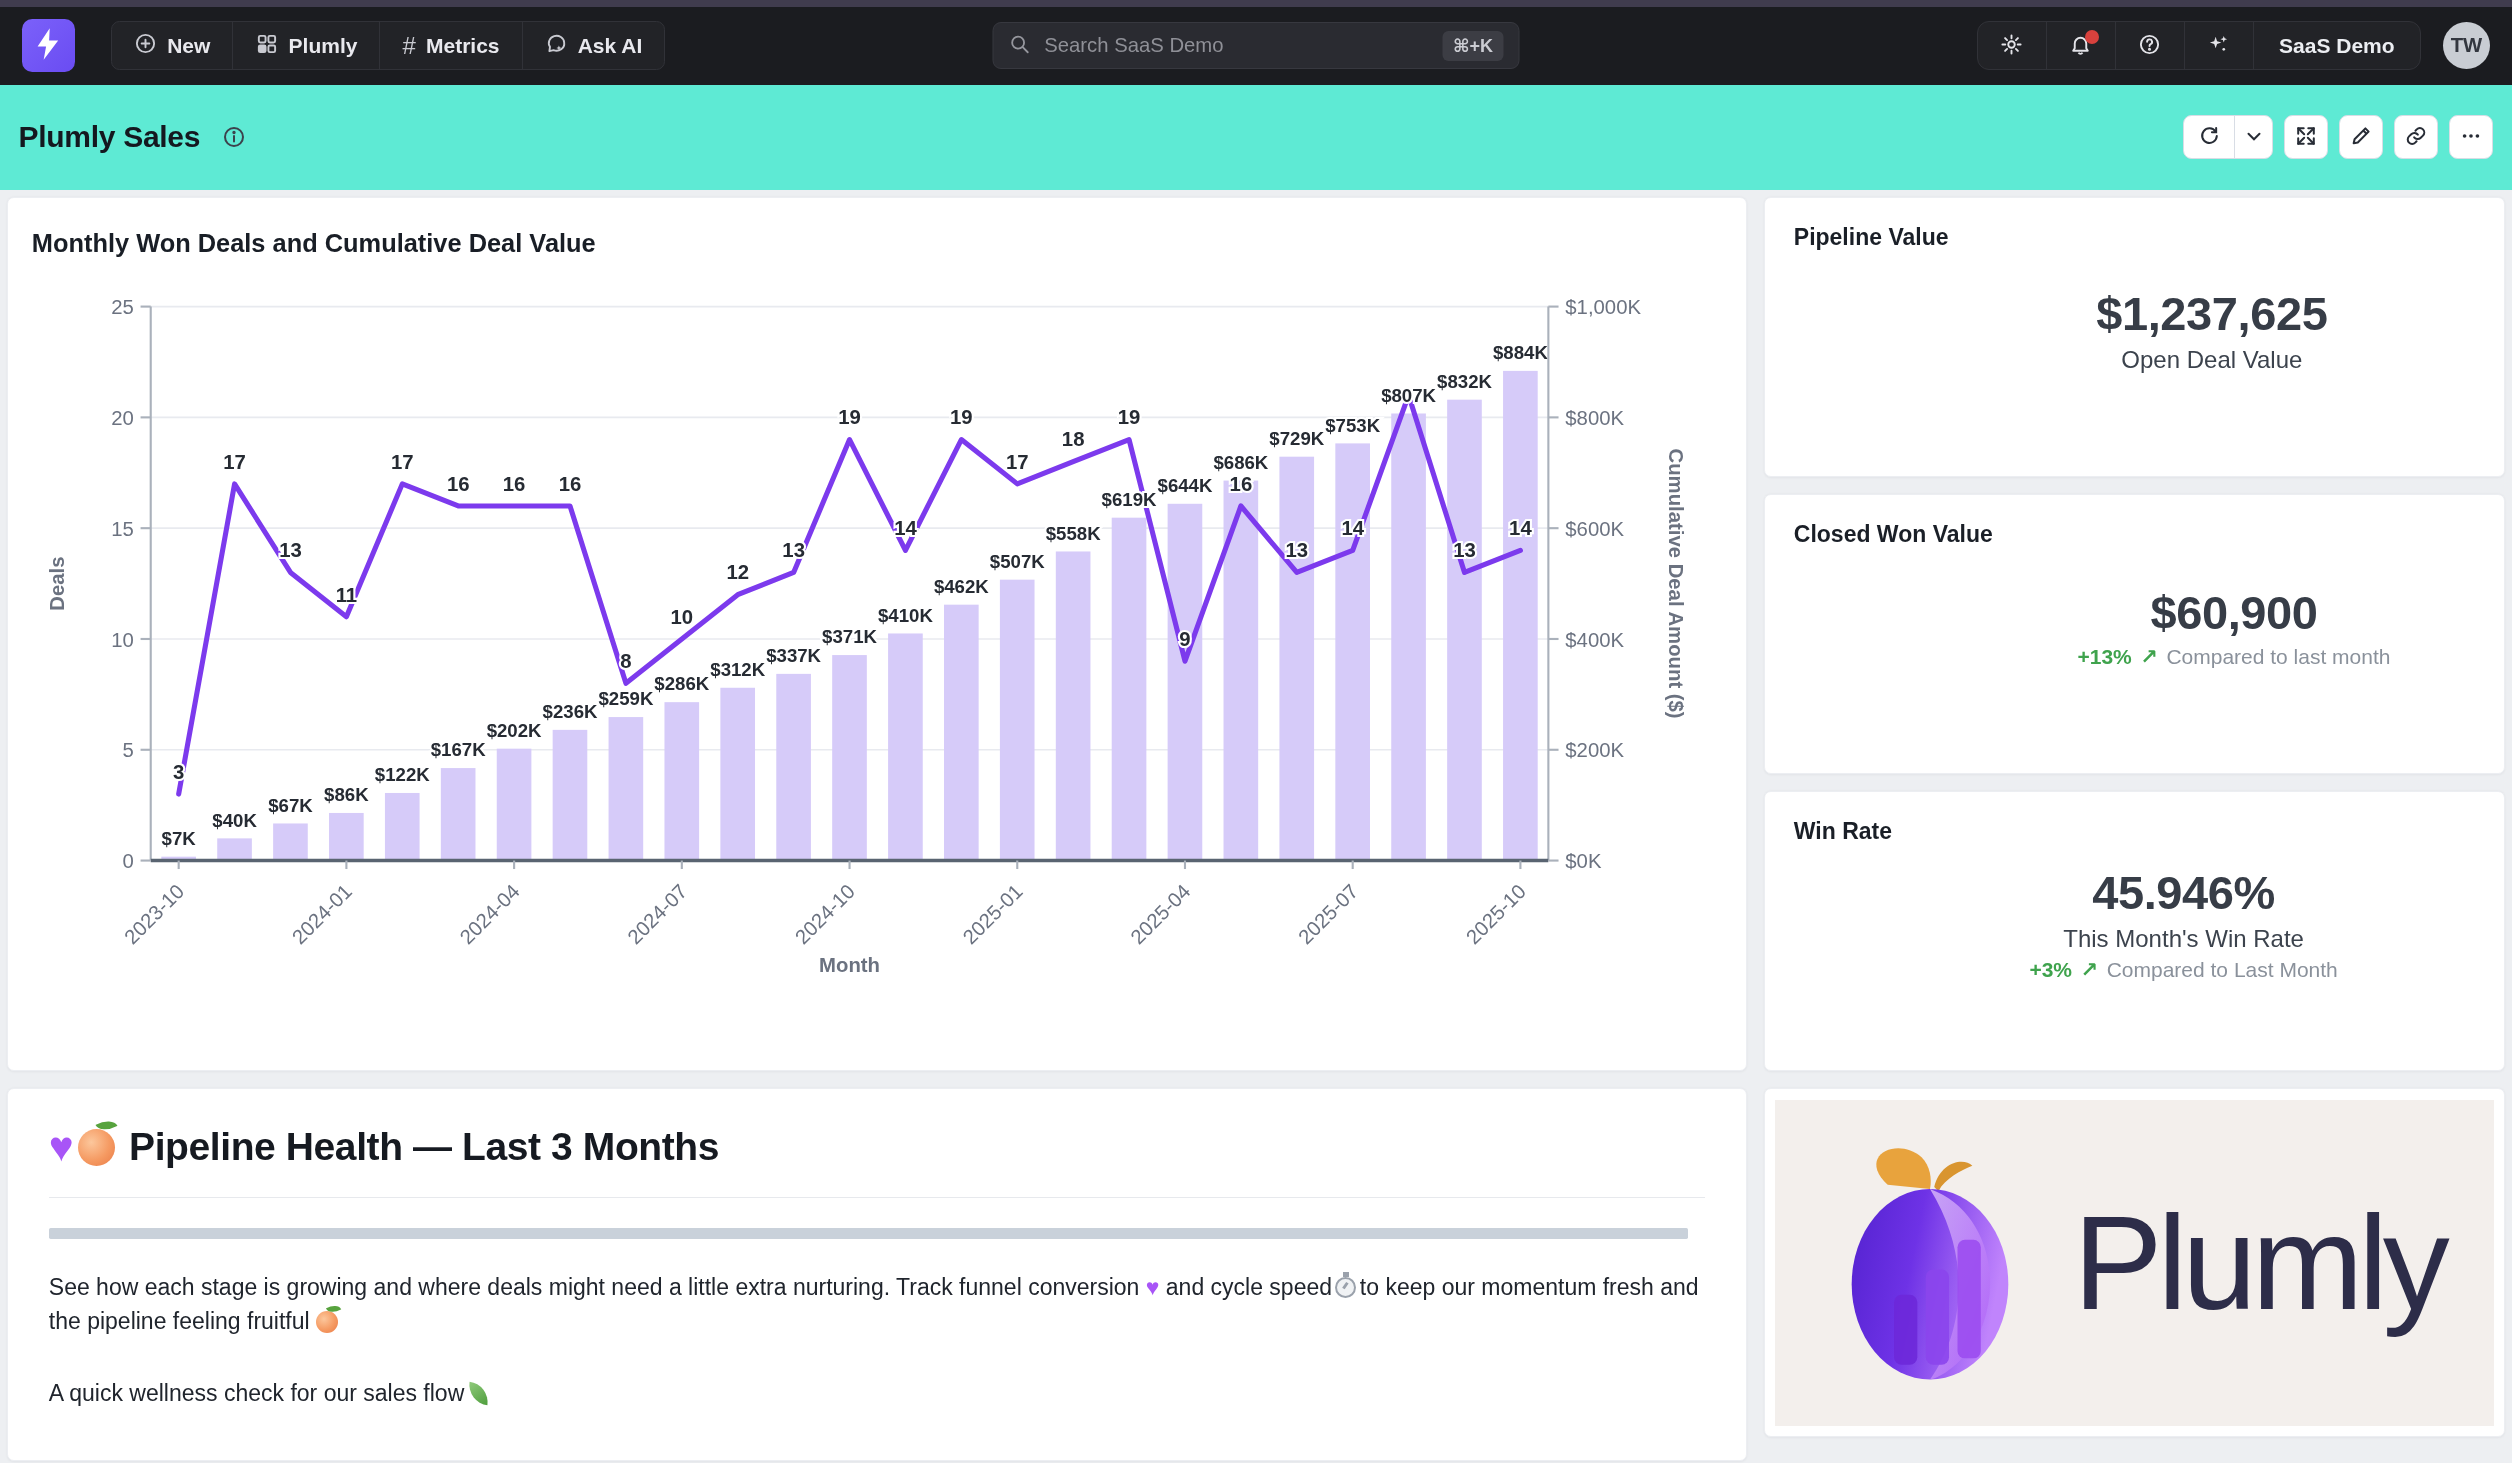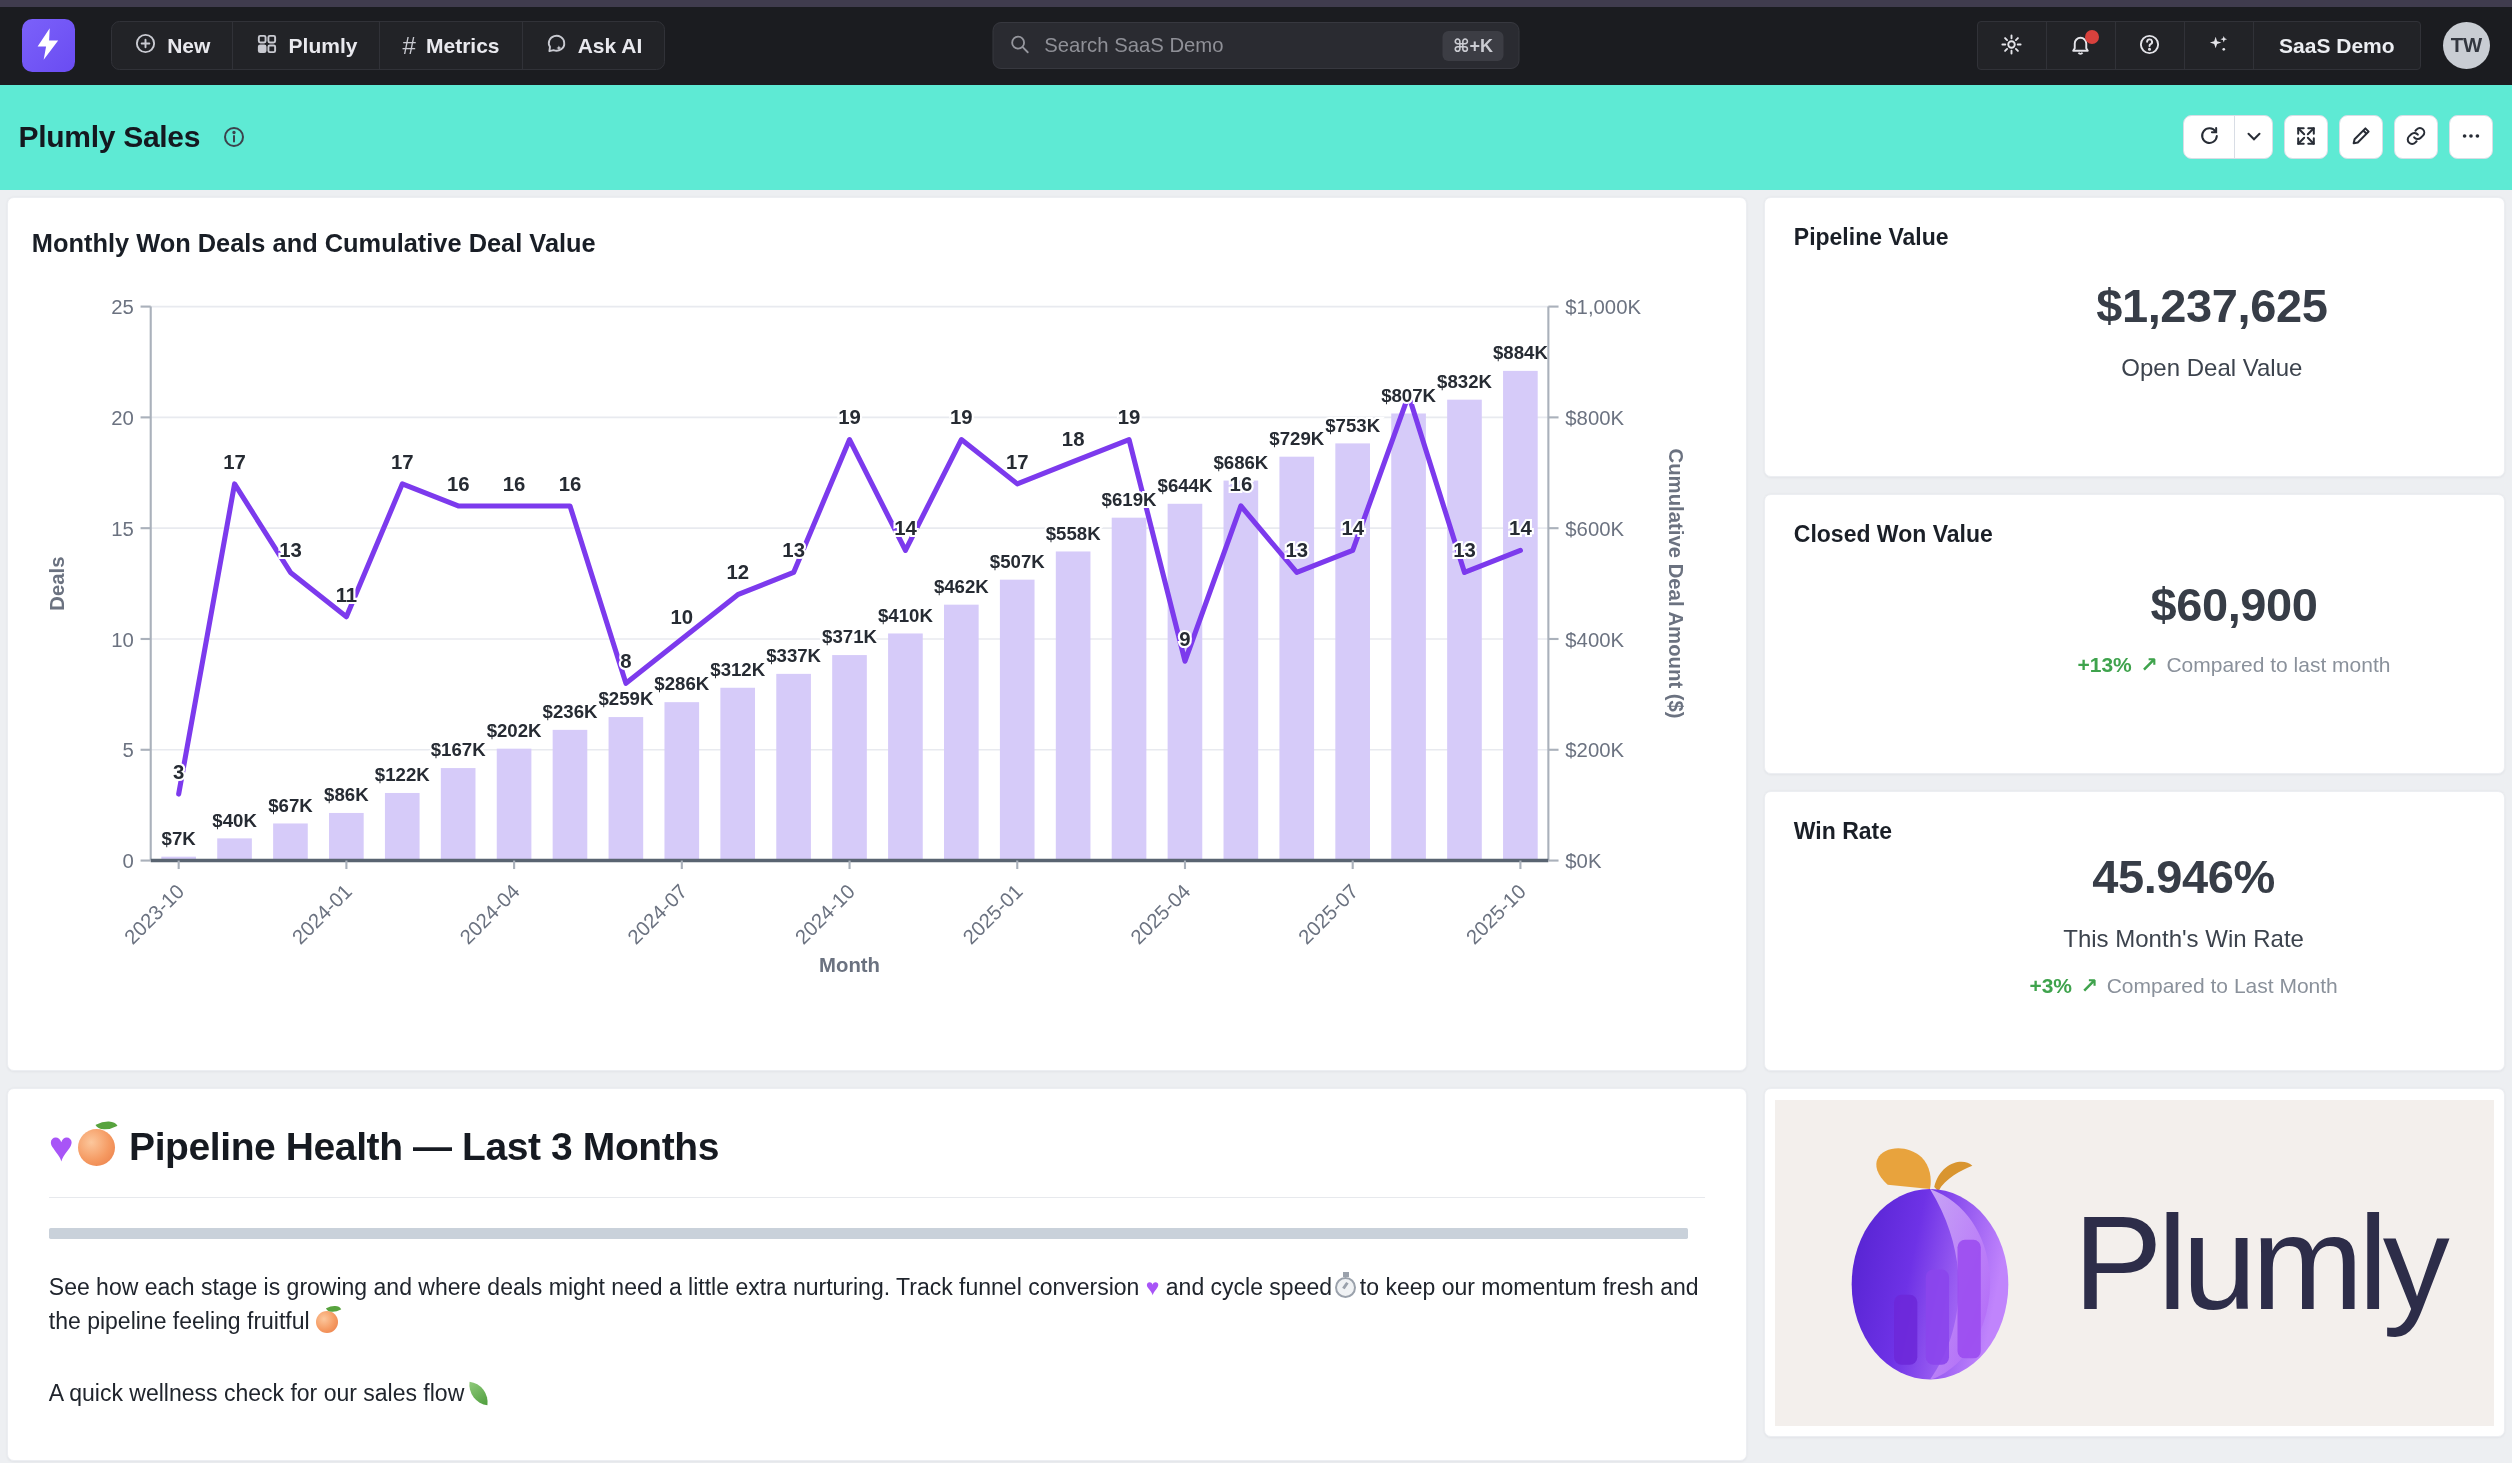--- a/index.html
+++ b/index.html
@@ -14,21 +14,21 @@
   .nav-item { display:flex; align-items:center; gap:10.2px; padding:0 22px; color:#e9e9ee; font-size:21px; font-weight:600; border-right:0.8px solid #313238; cursor:pointer; }
   .nav-item:last-child { border-right:none;text-align:center; }
   .nav-item svg { width:23px; height:23px; color:#c9cad1; }
   .hash-glyph { font-size:24px; font-weight:400; color:#c9cad1; }
 
   .searchbar { position:absolute; left:50%; transform:translateX(-50%); width:527px; height:47px; background:#2a2b31; border:0.8px solid #37383f; border-radius:8.5px; display:flex; align-items:center; padding:0 15.2px; }
   .searchbar svg { width:22px; height:22px; color:#95969d; }
   .search-ph { margin-left:13.6px; font-size:20.3px; color:#8f9097; flex:1; }
   .kbd { background:#3c3d44; border-radius:6px; padding:4.2px 10.2px; font-size:18px; color:#cbccd2; font-weight:600; }
 
-  .right-group { display:flex; margin-left:auto; background:#222327; border:0.8px solid #313238; border-radius:4px; height:49px; overflow:hidden; }
+  .right-group { display:flex; margin-left:auto; background:#222327; border:0.8px solid #313238; border-radius:12px; height:49px; overflow:hidden; }
   .icon-seg { width:69px; display:flex; align-items:center; justify-content:center; border-right:0.8px solid #313238; color:#e4e4e9; cursor:pointer; position:relative; }
   .icon-seg:last-child { border-right:none; }
   .icon-seg svg { width:23px; height:23px; }
   .ws-seg { display:flex; align-items:center; padding:0 25.4px; color:#eceef2; font-size:21px; font-weight:700; cursor:pointer; }
   .bell-dot { position:absolute; top:7.6px; right:15.2px; width:14.4px; height:14.4px; border-radius:50%; background:#d8413d; }
   .avatar { width:47px; height:47px; border-radius:50%; background:#c9cdd3; color:#33373f; font-size:20.3px; font-weight:700; display:flex; align-items:center; justify-content:center; margin-left:22px; }
 
   
   .titlebar { height:105px; background:#5eead4; display:flex; align-items:center; padding:0 18.6px; }
   .page-title { font-size:30px; font-weight:700; color:#14181f; letter-spacing:-0.3px; }
@@ -58,21 +58,21 @@
   .legend-line i { position:absolute; left:21px; top:0.8px; width:15.2px; height:15.2px; background:#fff; border:4.2px solid var(--accent); border-radius:50%; display:block; }
   #chart-holder { margin-top:1.7px; }
   .dl { font-size:22px; font-weight:600; fill:#262b33; text-anchor:middle; paint-order:stroke; stroke:#ffffff; stroke-width:5px; }
   .dl2 { font-size:24px; }
   .tick { font-size:24px; fill:#6b7280; }
   .atitle { font-size:24px; font-weight:700; fill:#6b7280; }
 
   
   .kpi { flex:1; padding:25.4px 29px; display:flex; flex-direction:row; position:relative; }
   .kpi-title { font-size:23px; font-weight:700; color:#1a1f27; }
-  .kpi-mid { flex:1; display:flex; flex-direction:column; align-items:center; justify-content:center; gap:21px; margin-top:-15.2px; }
+  .kpi-mid { flex:1; display:flex; flex-direction:column; align-items:center; justify-content:center; gap:5px; margin-top:-15.2px; }
   .kpi-value { font-size:47px; font-weight:700; color:#373d47; letter-spacing:-0.4px; }
   .kpi-sub { font-size:24px; color:#3c434d; }
   .kpi-delta { font-size:21px; display:flex; gap:8.5px; align-items:center; }
   .delta-green { color:#3fa34d; font-weight:600; }
   .delta-note { color:#8a919b; }
 
   
   .text-card { height:373px; padding:34px 41px; overflow:hidden; }
   .ph-heading { font-size:39px; font-weight:800; color:#161a21; letter-spacing:-0.4px; display:flex; align-items:center; gap:5.1px; }
   .ph-heading .txt { margin-left:8.5px; }

